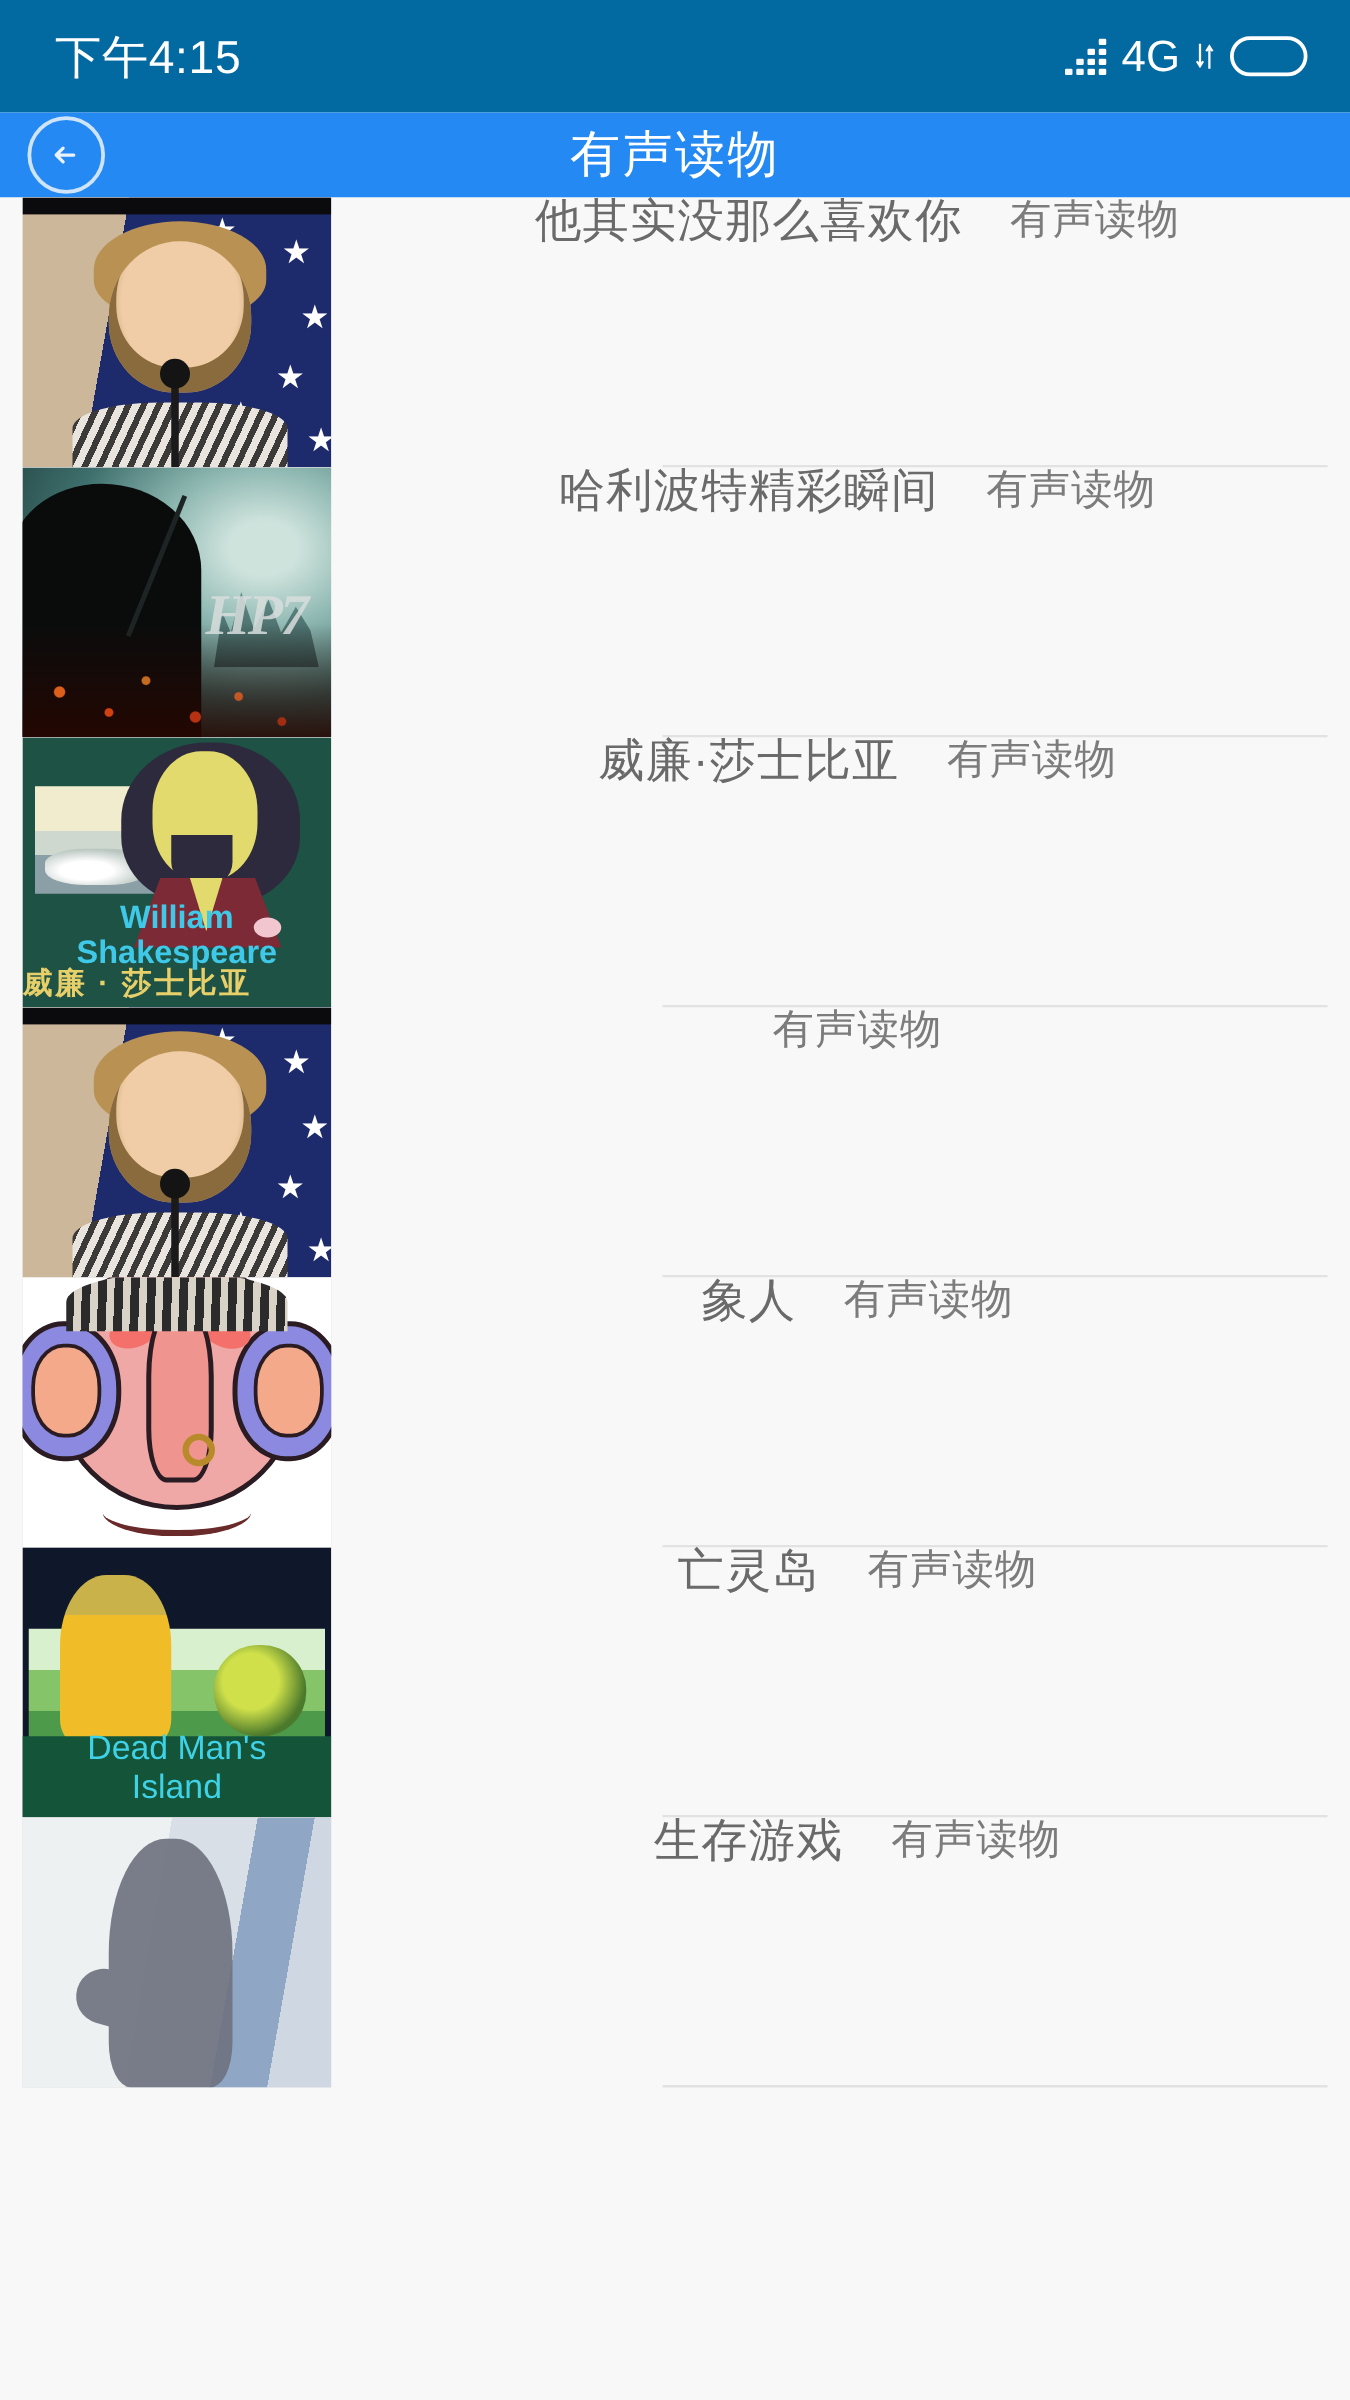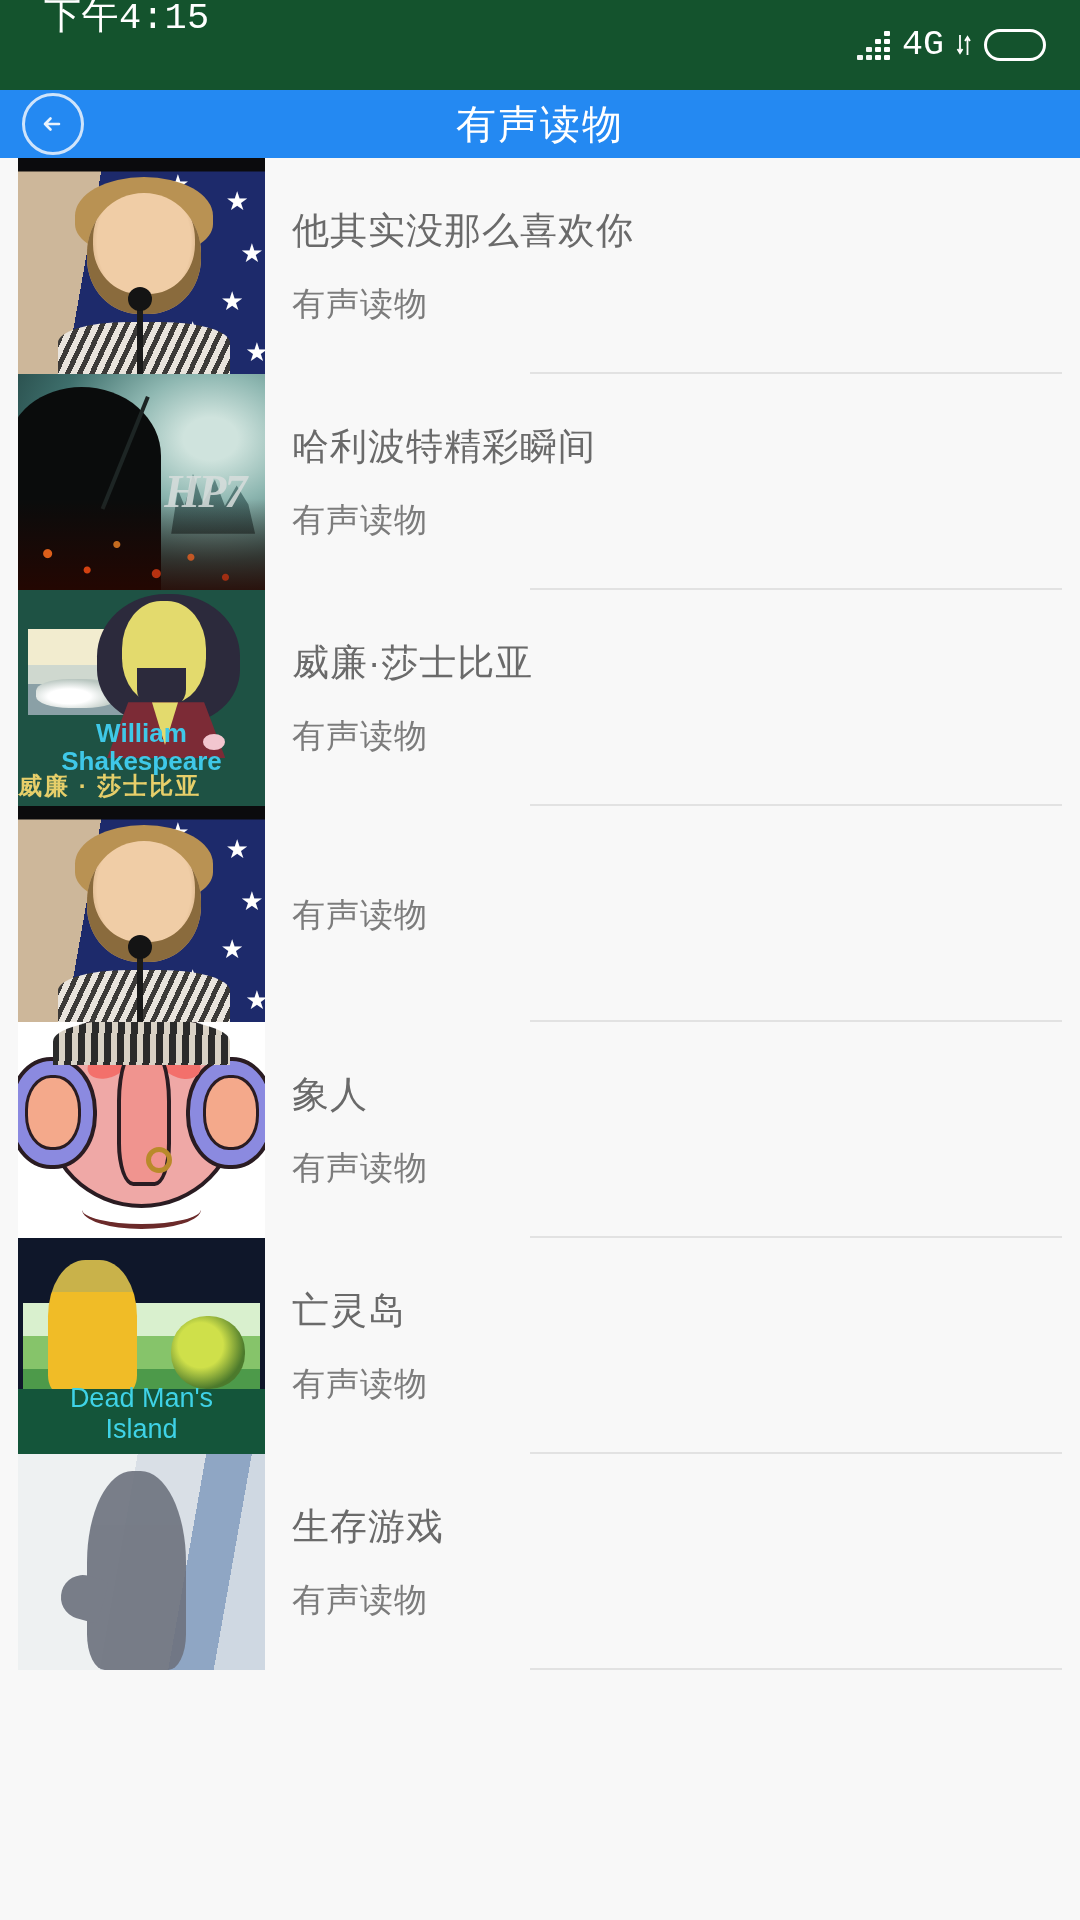--- a/index.html
+++ b/index.html
@@ -7,24 +7,23 @@
     width:1080px; height:1920px;
     background:#f8f8f8;
     font-family:"Liberation Sans", "DejaVu Sans", sans-serif;
     overflow:hidden;
   }
 
   
   .status-bar{
     position:relative;
     height:90px;
-    background:#14532d;
-    display:flex; justify-content:space-between;
+    background:#0369a1;
+    display:flex; align-items:center; justify-content:space-between;
     padding:0 34px 0 44px;
-    font-family:Liberation Mono, monospace;
   }
   .status-time{
     color:#ffffff; font-size:37px; letter-spacing:.5px;
     font-weight:400; line-height:1;
   }
   .status-right{ display:flex; align-items:center; gap:12px; }
 
   
   .signal-icon{ display:flex; align-items:flex-end; gap:3px; height:30px; }
   .sig-col{ display:flex; flex-direction:column-reverse; gap:3px; }
@@ -61,21 +60,21 @@
     position:relative; display:flex; align-items:stretch;
     height:216px; background:#f8f8f8; padding-left:18px;
   }
   .thumb{
     width:247px; flex:0 0 247px; height:216px;
     overflow:hidden; position:relative; background:#ddd;
   }
   .thumb .art{ position:absolute; inset:0; }
 
   .item-text{
-    flex:1; padding-left:27px; display:flex; flex-direction:column;
+    flex:1; padding-left:27px; display:flex; flex-direction:row;
     justify-content:center; gap:38px; position:relative;
   }
   .item-title{ color:#6a6a6a; font-size:37px; line-height:1; letter-spacing:1px; }
   .item-sub{ color:#7c7c7c; font-size:33px; line-height:1; letter-spacing:1px; }
   .divider{
     position:absolute; left:265px; right:18px; bottom:0;
     height:2px; background:#e2e2e2;
   }
 
   

